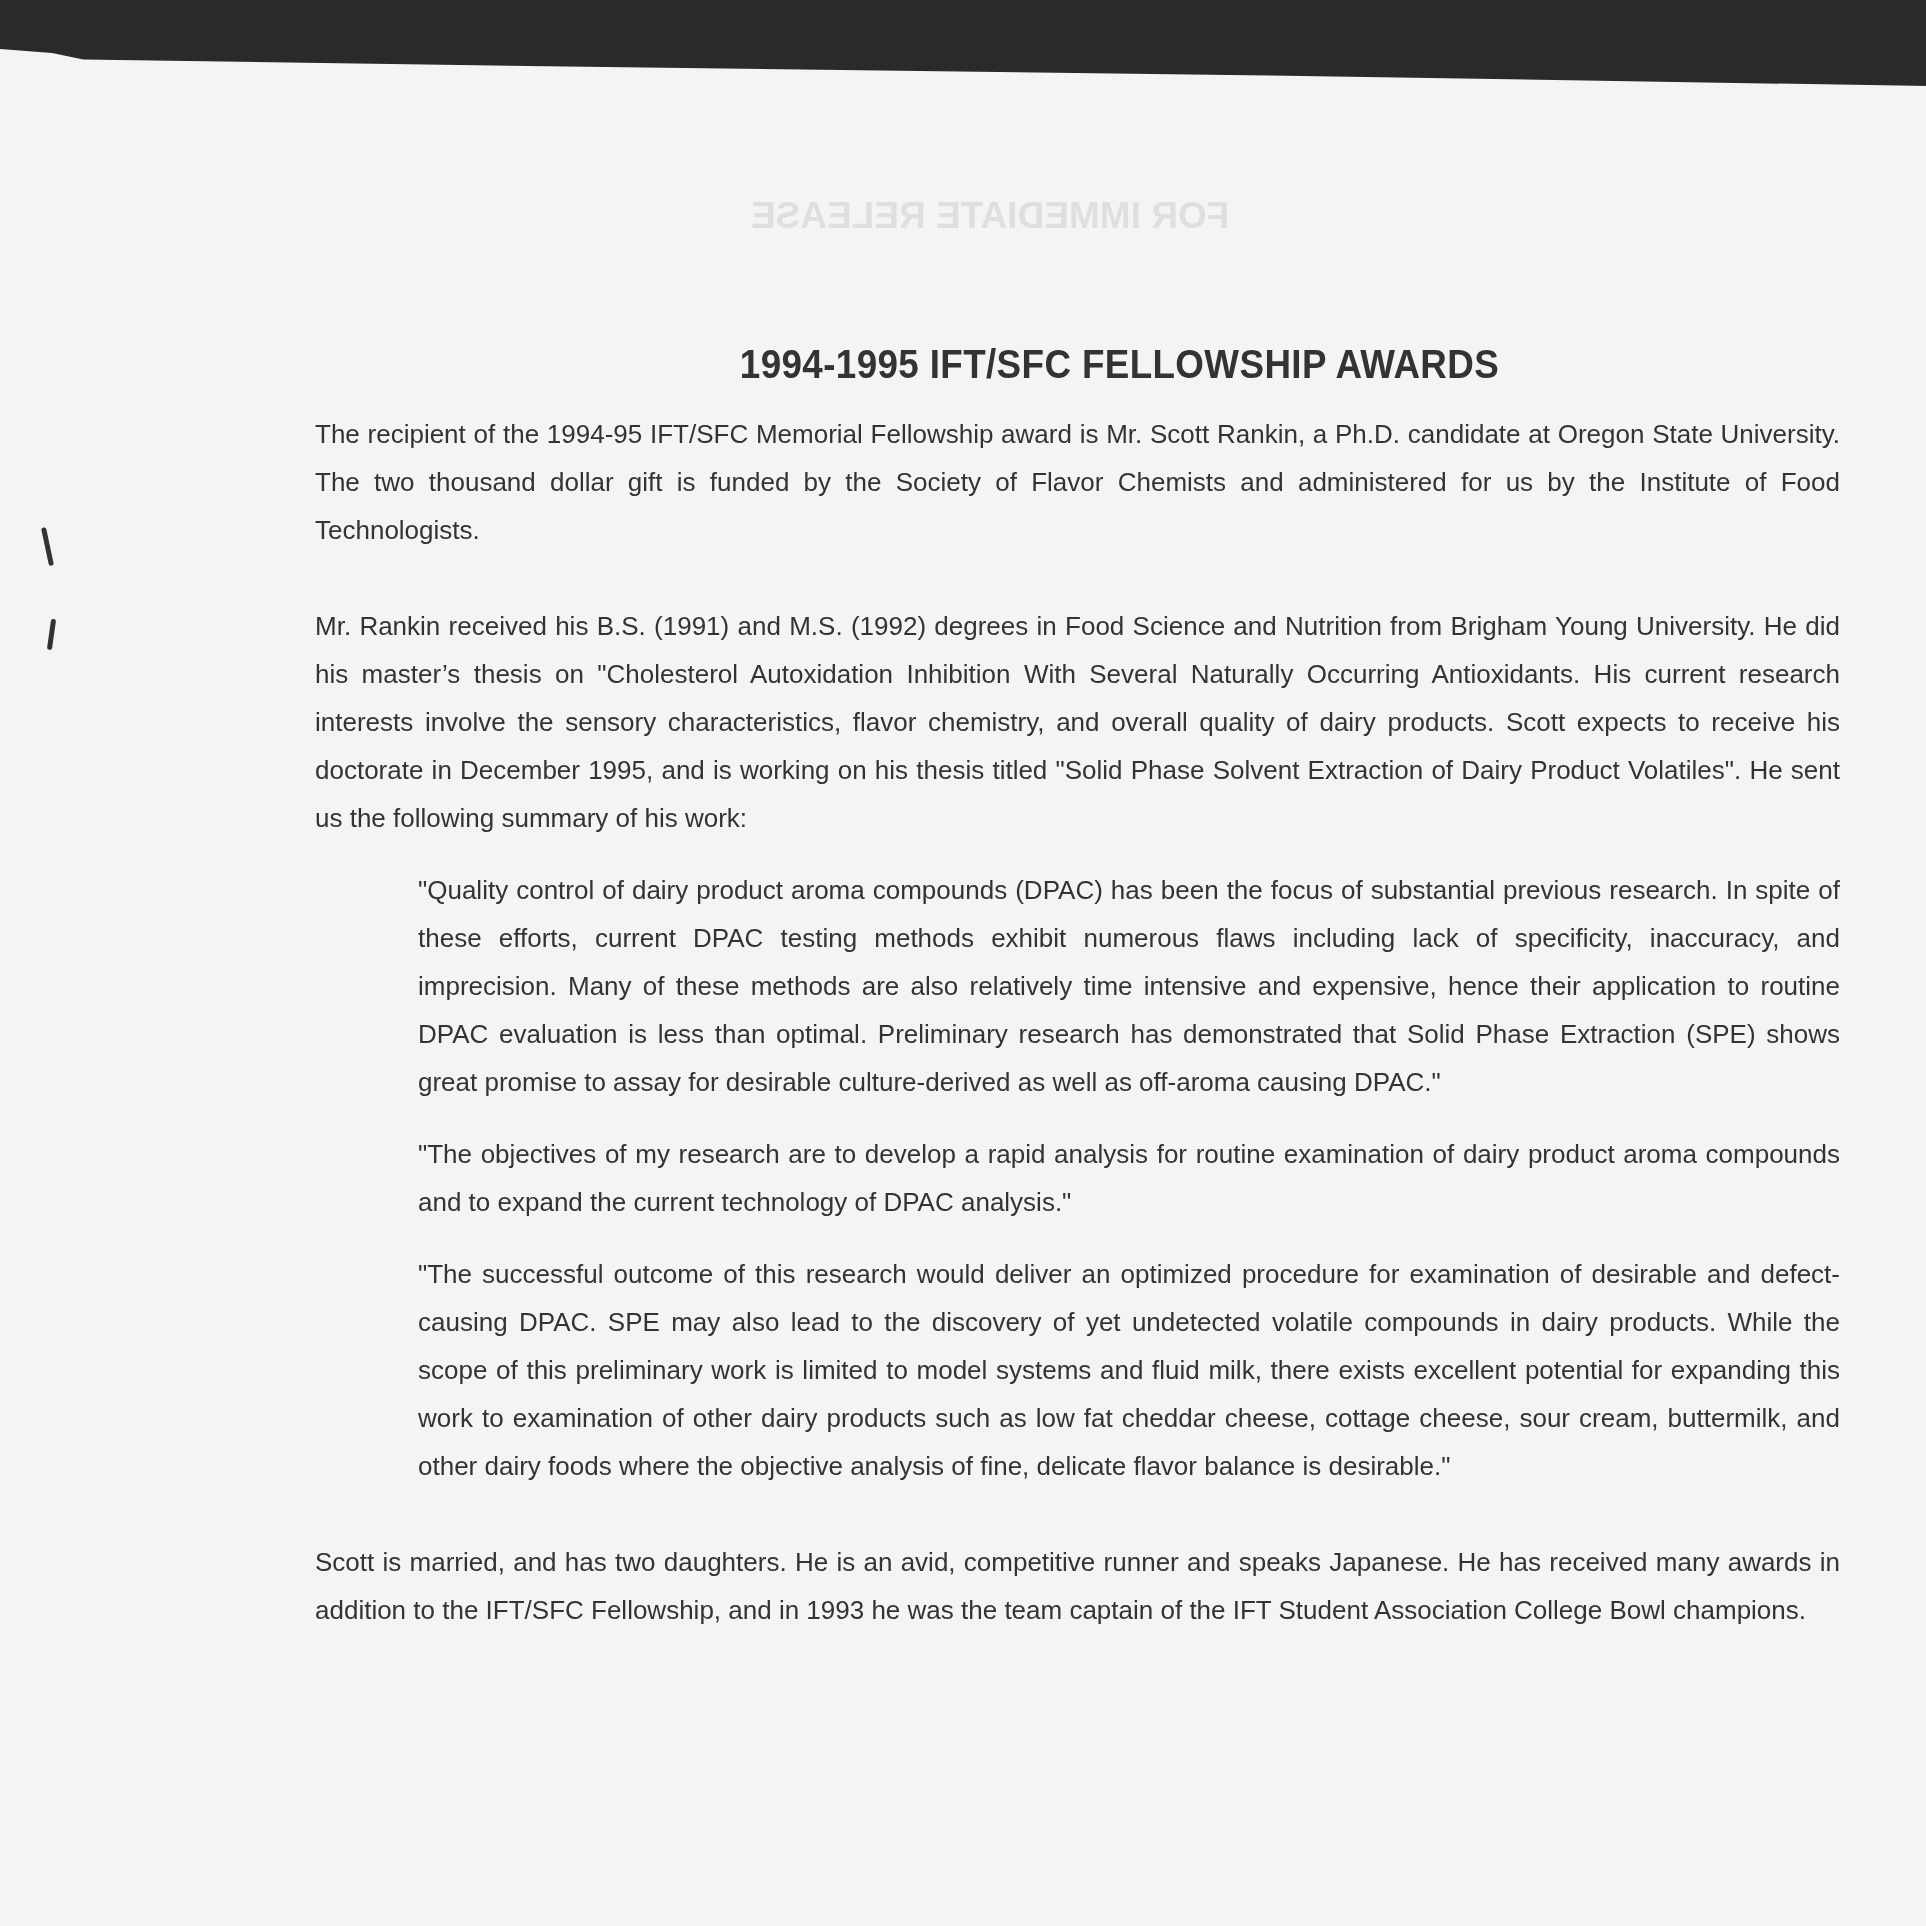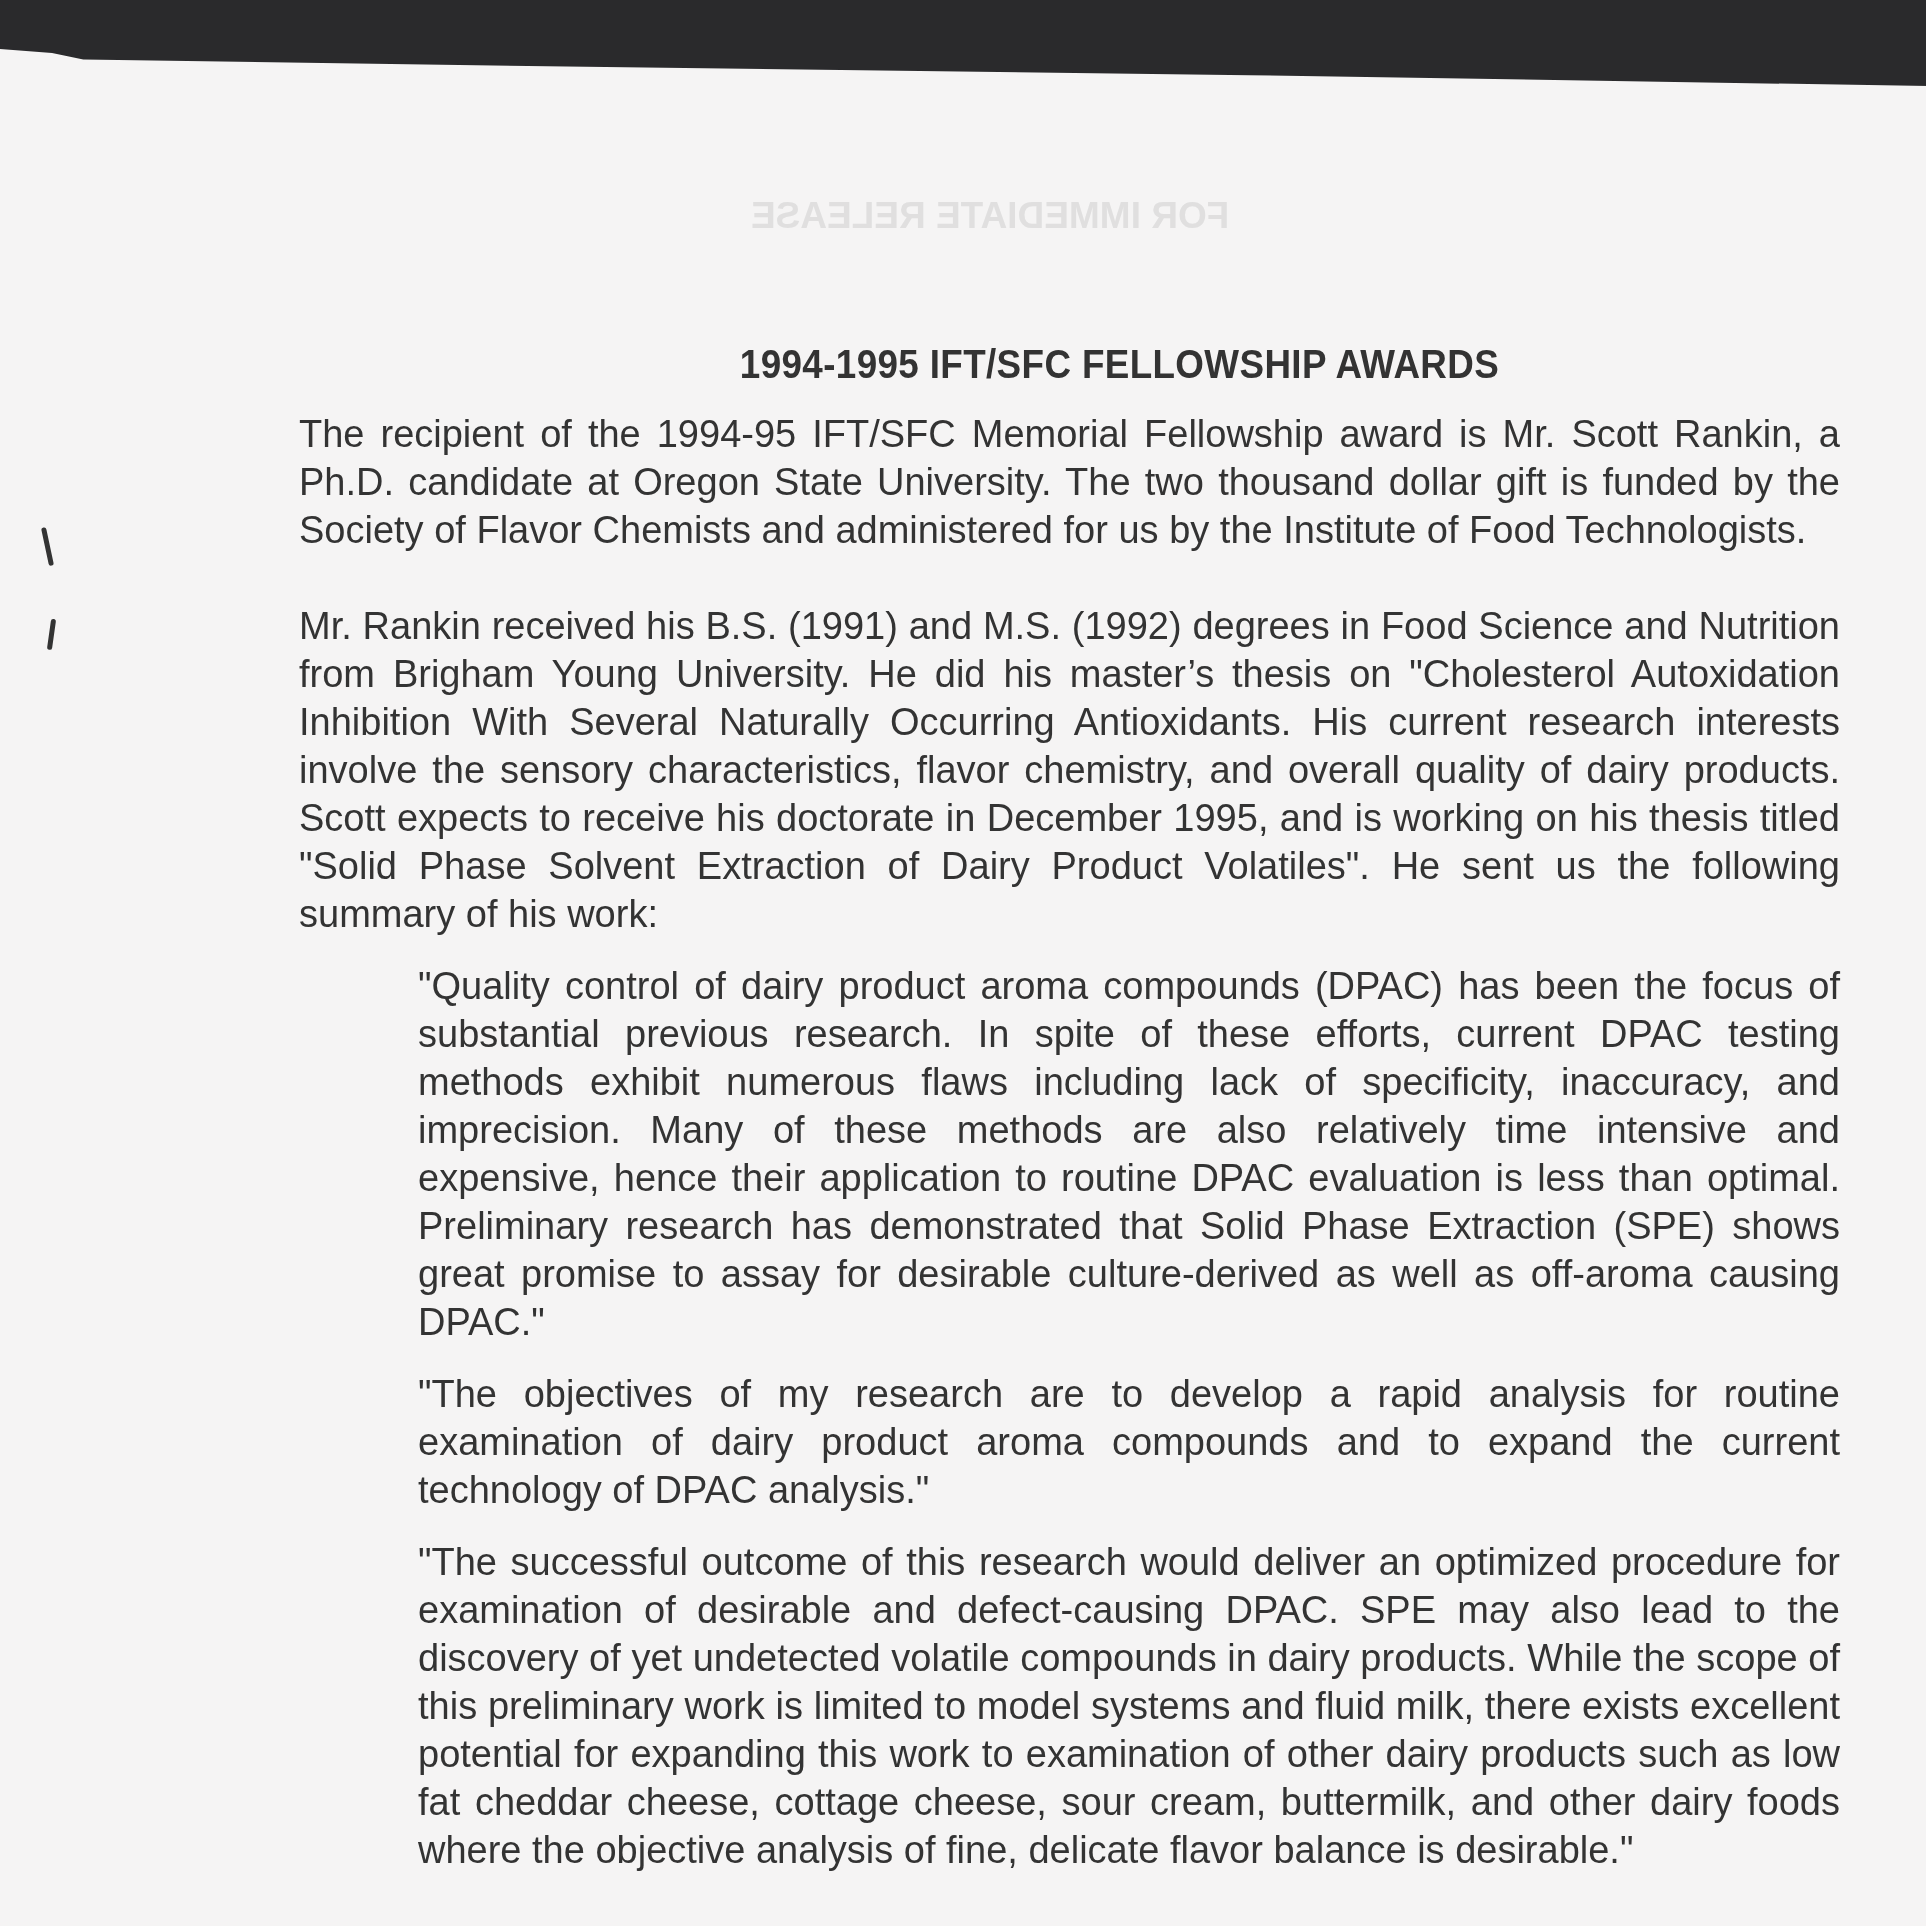--- a/index.html
+++ b/index.html
@@ -20,21 +20,21 @@
   .mark { position: absolute; background: #333; border-radius: 3.1px; }
   .content {
     position: absolute; left: 299px; top: 293px; width: 1541px;
     color: #333;
   }
   .title {
     text-align: center; font-weight: bold; font-size: 40px;
     letter-spacing: 0.4px; margin: 0 0 23px 100px; transform: scaleX(0.92);
   }
   .para {
-    font-size: 38px; line-height: 48px; text-align: justify; margin: 0 0 48px 0;
+    font-size: 26px; line-height: 48px; text-align: justify; margin: 0 0 48px 16px;
   }
   .quote {
     margin-left: 119px; margin-bottom: 24px;
   }
 </style>
 </head>
 <body>
 
 <div class="page">
   <div class="bleed" style="left:751px; top:146px; font-size:37px; font-weight:bold;">FOR IMMEDIATE RELEASE</div>
@@ -42,16 +42,17 @@
   <div class="mark" style="left:45px; top:478px; width:5.4px; height:39px; transform:rotate(-12deg);"></div>
   <div class="mark" style="left:49px; top:570px; width:5.4px; height:31px; transform:rotate(8deg);"></div>
 
   <div class="content">
     <div class="title">1994-1995 IFT/SFC FELLOWSHIP AWARDS</div>
     <p class="para">The recipient of the 1994-95 IFT/SFC Memorial Fellowship award is Mr. Scott Rankin, a Ph.D. candidate at Oregon State University.  The two thousand dollar gift is funded by the Society of Flavor Chemists and administered for us by the Institute of Food Technologists.</p>
     <p class="para" style="margin-bottom:24px;">Mr. Rankin received his B.S. (1991) and M.S. (1992) degrees in Food Science and Nutrition from Brigham Young University.  He did his master’s thesis on "Cholesterol Autoxidation Inhibition With Several Naturally Occurring Antioxidants.  His current research interests involve the sensory characteristics, flavor chemistry, and overall quality of dairy products.  Scott expects to receive his doctorate in December 1995, and is working on his thesis titled "Solid Phase Solvent Extraction of Dairy Product Volatiles".  He sent us the following summary of his work:</p>
     <p class="para quote">"Quality control of dairy product aroma compounds (DPAC) has been the focus of substantial previous research.  In spite of these efforts, current DPAC testing methods exhibit numerous flaws including lack of specificity, inaccuracy, and imprecision.  Many of these methods are also relatively time intensive and expensive, hence their application to routine DPAC evaluation is less than optimal.  Preliminary research has demonstrated that Solid Phase Extraction (SPE) shows great promise to assay for desirable culture-derived as well as off-aroma causing DPAC."</p>
     <p class="para quote">"The objectives of my research are to develop a rapid analysis for routine examination of dairy product aroma compounds and to expand the current technology of DPAC analysis."</p>
     <p class="para quote" style="margin-bottom:48px;">"The successful outcome of this research would deliver an optimized procedure for examination of desirable and defect-causing DPAC.  SPE may also lead to the discovery of yet undetected volatile compounds in dairy products.  While the scope of this preliminary work is limited to model systems and fluid milk, there exists excellent potential for expanding this work to examination of other dairy products such as low fat cheddar cheese, cottage cheese, sour cream, buttermilk, and other dairy foods where the objective analysis of fine, delicate flavor balance is desirable."</p>
+    <p class="para">Scott is married, and has two daughters.  He is an avid, competitive runner and speaks Japanese.  He has received many awards in addition to the IFT/SFC Fellowship, and in 1993 he was the team captain of the IFT Student Association College Bowl champions.</p>
 
   </div>
 </div>
 
 
 </body></html>

